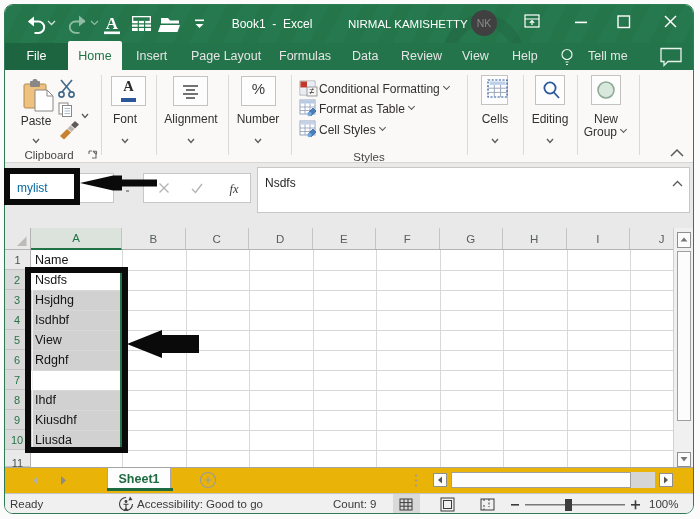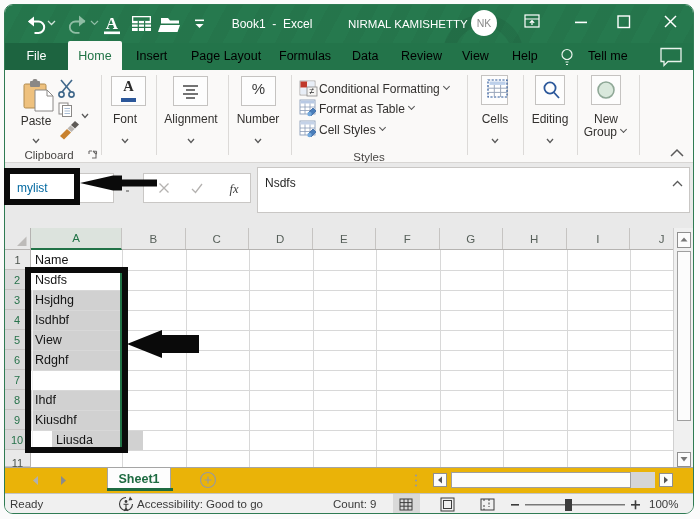--- a/index.html
+++ b/index.html
@@ -9,25 +9,25 @@
   .win { position:absolute; left:4px; top:4px; width:690px; height:510px;
          border:1px solid #2f7b53; border-radius:9px; overflow:hidden; background:#fff; }
   
   .titlebar { position:absolute; left:0; top:0; width:690px; height:38px; background:#26794e; }
   .titlebar .art { position:absolute; inset:0;
      background:
        radial-gradient(circle at 478px 50px, rgba(0,0,0,0) 28px, rgba(0,0,0,0.07) 29px, rgba(0,0,0,0.07) 40px, rgba(0,0,0,0) 41px),
        repeating-linear-gradient(118deg, rgba(0,0,0,0) 0 16px, rgba(0,0,0,0.035) 16px 30px);
   }
   .tbtxt { position:absolute; color:#fff; font-size:12px; line-height:38px; height:38px; white-space:nowrap; }
-  .nk { position:absolute; width:26px; height:26px; border-radius:50%; background:#ffffff;
+  .nk { position:absolute; width:26px; height:26px; border-radius:50%; background:#404040;
         color:#8a8a8a; font-size:10.5px; text-align:center; line-height:26px; }
   
   .menubar { position:absolute; left:0; top:38px; width:690px; height:27px; background:#23744a; }
-  .mi { position:absolute; top:0; height:27px; line-height:27px; color:#000000; font-size:12.5px; white-space:nowrap; }
+  .mi { position:absolute; top:0; height:27px; line-height:27px; color:#e5e5e5; font-size:12.5px; white-space:nowrap; }
   .filetab { position:absolute; left:0; top:0; width:63px; height:27px; background:#1d6440; color:#fff;
              font-size:12.5px; line-height:27px; text-align:center; }
   .hometab { position:absolute; left:63px; top:-2px; width:54px; height:29px; background:#faf9f8;
              color:#217346; font-size:12.5px; line-height:30px; text-align:center; border-radius:2px 2px 0 0; }
   
   .ribbon { position:absolute; left:0; top:65px; width:690px; height:93px; background:#faf9f8;
             border-bottom:1px solid #d8d6d4; }
   .rsep { position:absolute; top:5px; height:80px; width:1px; background:#dcdad8; }
   .rlabel { position:absolute; font-size:11.5px; color:#484644; text-align:center; }
   .rbox { position:absolute; width:35px; height:30px; background:#fdfdfd; border:1px solid #c5c3c1; }
@@ -376,21 +376,21 @@
     <div class="rowhdr sel" style="top:202px;">10</div>
     <div class="rowhdr" style="top:222px; height:17px; line-height:26px;">11</div>
     <div class="cell" style="top:22px;">Name</div>
     <div class="cell" style="top:42px;">Nsdfs</div>
     <div class="cell gsel" style="top:62px;">Hsjdhg</div>
     <div class="cell gsel" style="top:82px;">Isdhbf</div>
     <div class="cell gsel" style="top:102px;">View</div>
     <div class="cell gsel" style="top:122px;">Rdghf</div>
     <div class="cell gsel" style="top:162px;">Ihdf</div>
     <div class="cell gsel" style="top:182px;">Kiusdhf</div>
-    <div class="cell gsel" style="top:202px;margin-left:21px;">Liusda</div>
+    <div class="cell gsel" style="top:202px;">Liusda</div>
     <svg width="668" height="239" style="position:absolute;left:0;top:0;" shape-rendering="crispEdges">
       <g stroke="#d8d8d8" stroke-width="1">
         <line x1="117.5" y1="22" x2="117.5" y2="239"></line>
         <line x1="181" y1="22" x2="181" y2="239"></line>
         <line x1="244.5" y1="22" x2="244.5" y2="239"></line>
         <line x1="308" y1="22" x2="308" y2="239"></line>
         <line x1="371.5" y1="22" x2="371.5" y2="239"></line>
         <line x1="435" y1="22" x2="435" y2="239"></line>
         <line x1="498.5" y1="22" x2="498.5" y2="239"></line>
         <line x1="562" y1="22" x2="562" y2="239"></line>

